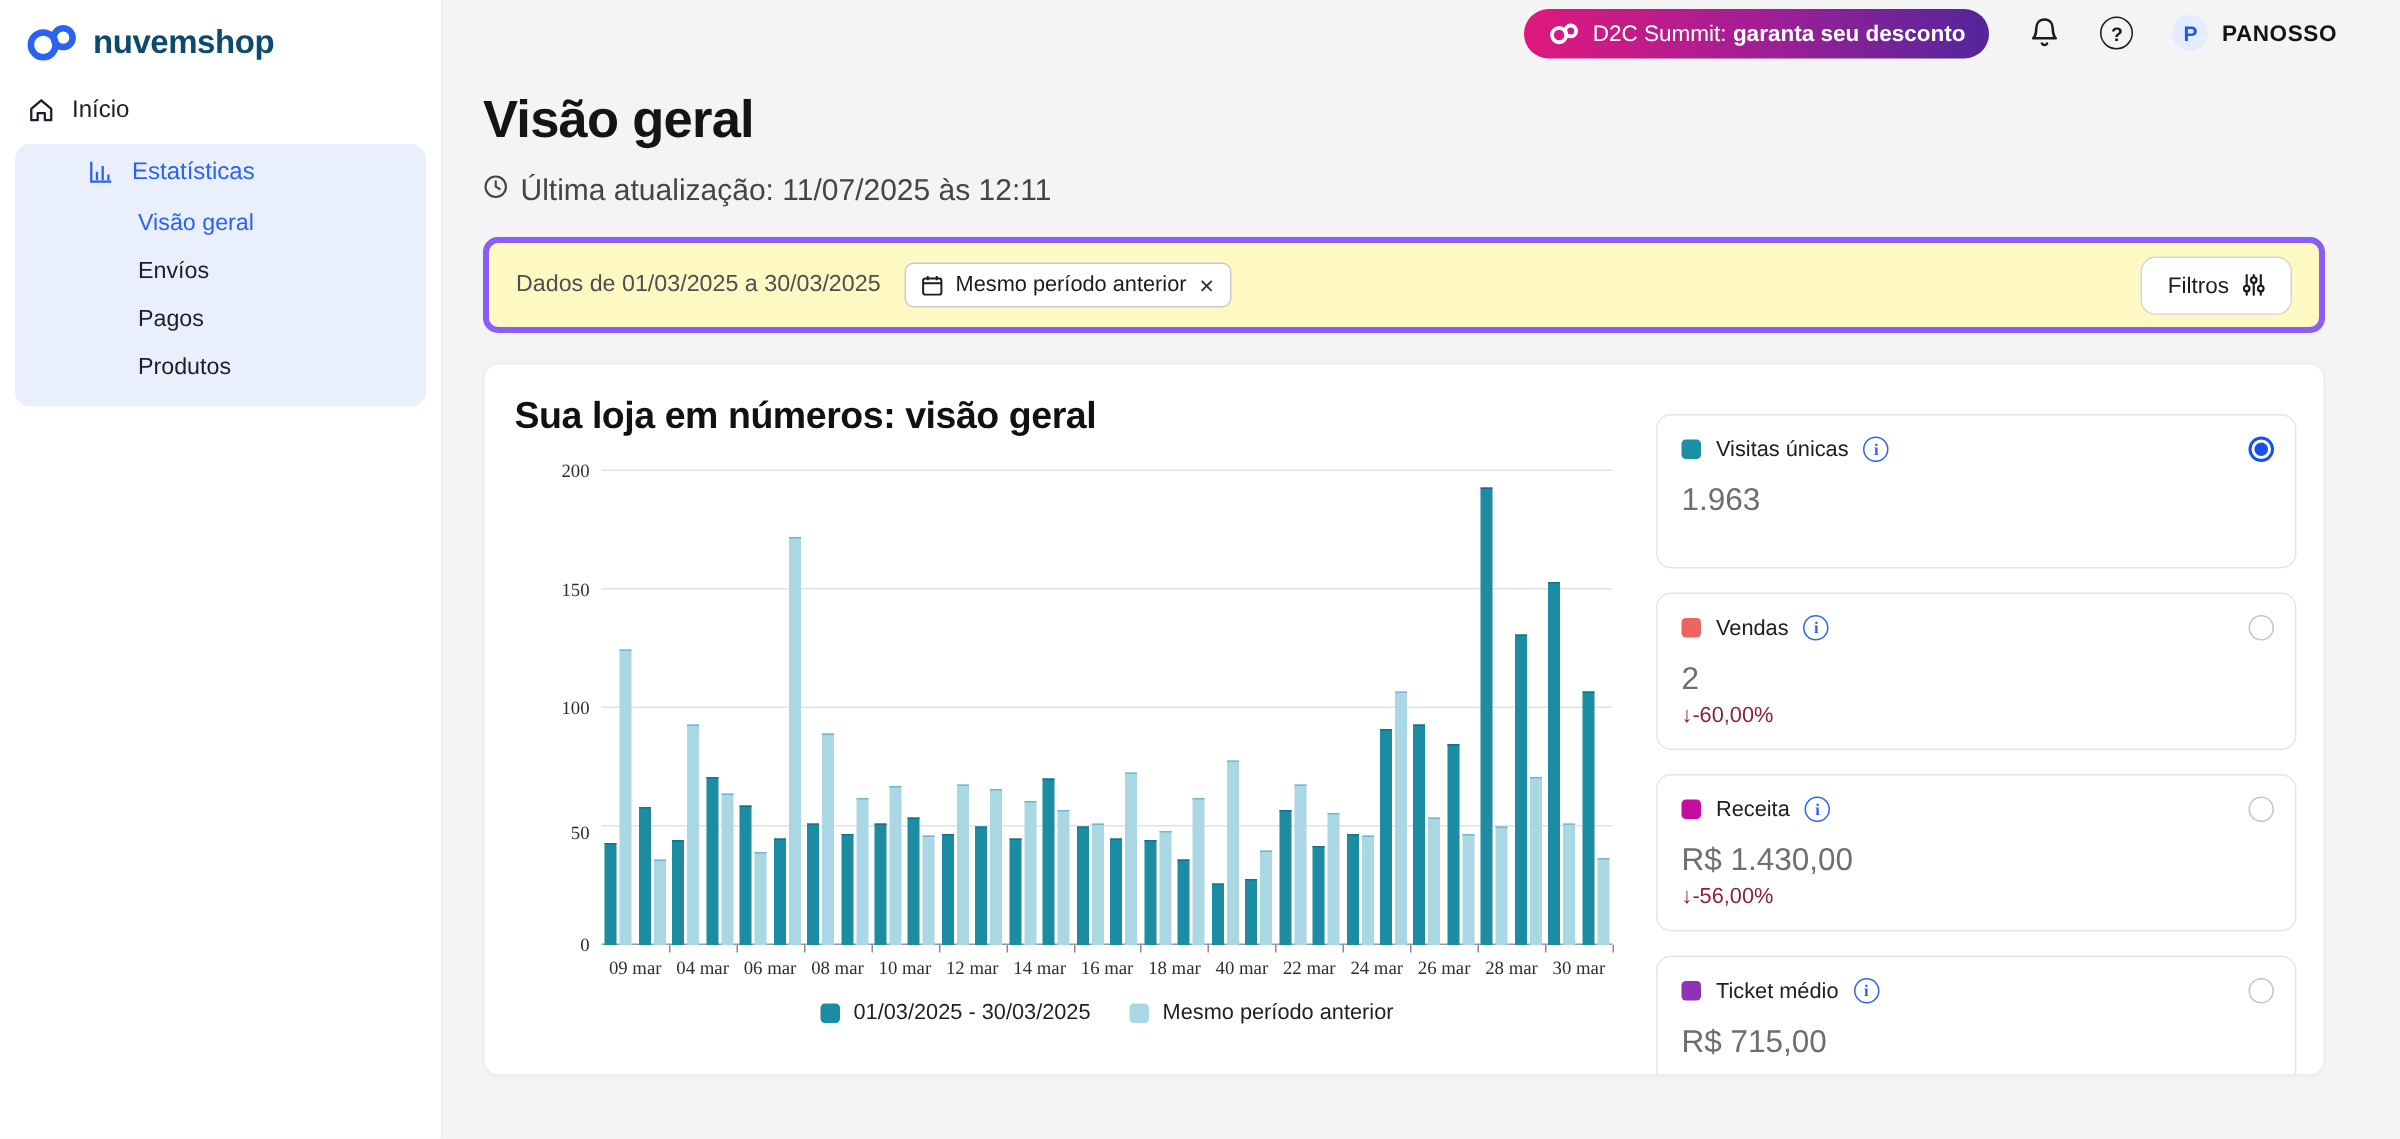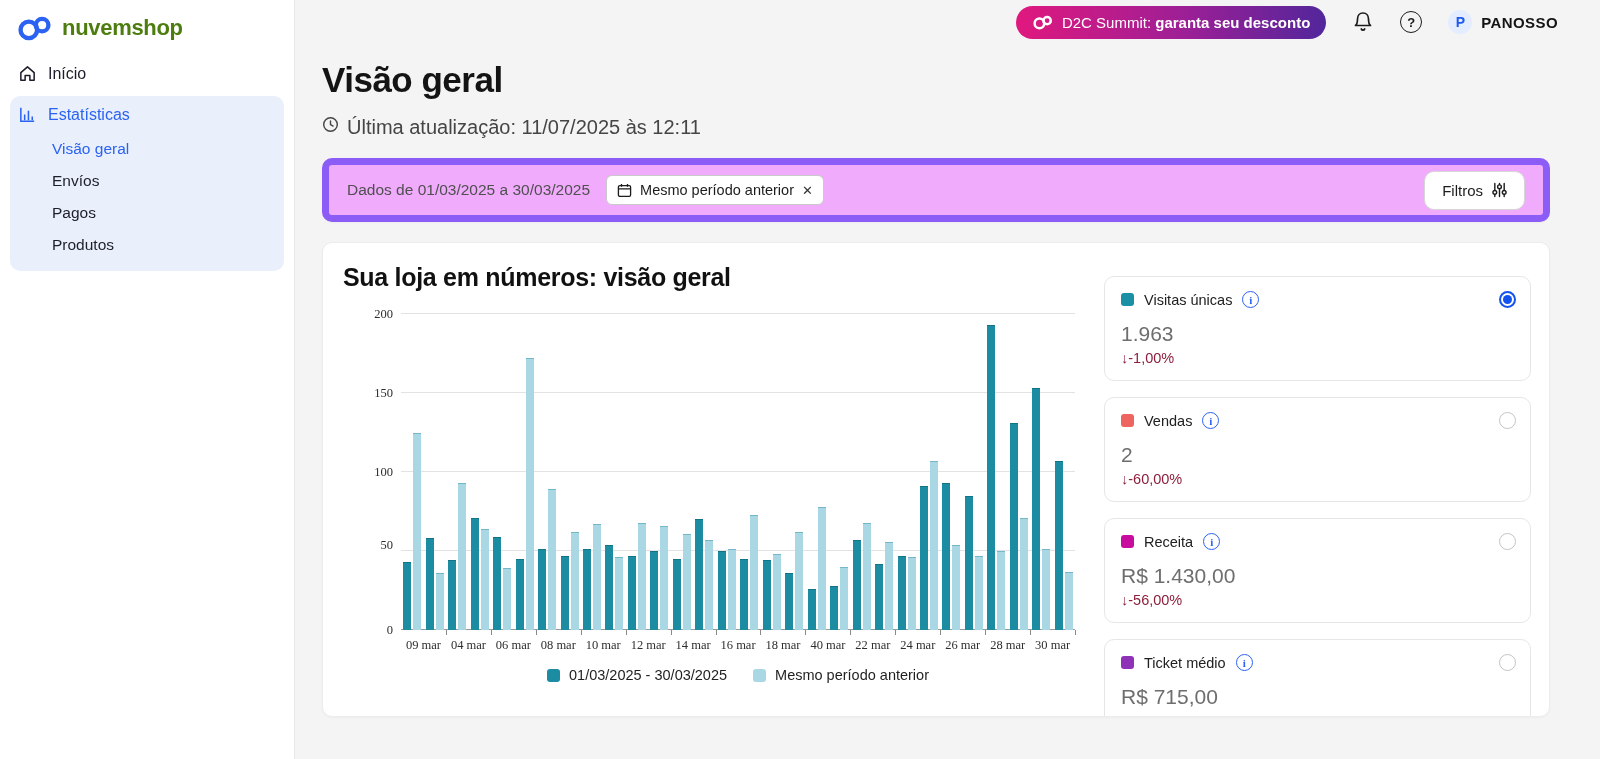--- a/index.html
+++ b/index.html
@@ -10,23 +10,23 @@
     background: #f4f4f4;
     color: #1c1c1c;
     position: relative;
   }
   
   .sidebar {
     position: absolute; left: 0; top: 0; width: 295px; height: 759px;
     background: #ffffff; border-right: 1px solid #e8e8e8; padding: 10px 10px 0 10px;
   }
   .logo-row { display: flex; align-items: center; gap: 8px; padding: 4px 6px 14px 6px; }
-  .logo-text { font-size: 22px; font-weight: 700; color: #4d7c0f; letter-spacing: -0.3px; }
+  .logo-text { font-size: 22px; font-weight: 700; color: #0c4a6e; letter-spacing: -0.3px; }
   .nav-item { display: flex; align-items: center; gap: 11px; padding: 9px 8px; font-size: 16px; color: #1d1d2b; cursor: pointer; }
-  .nav-group { background: #e9f0fc; border-radius: 10px; margin-top: 4px; padding-bottom: 10px; }
+  .nav-group { background: #e9f0fc; border-radius: 10px; margin-top: 4px; padding-bottom: 10px; padding-left: 40px; }
   .nav-group .nav-item { color: #2b62f2; font-weight: 400; }
   .subitem { padding: 7px 8px 7px 42px; font-size: 15.5px; color: #1d1d2b; cursor: pointer; }
   .subitem.active { color: #2b62f2; }
   
   .topbar {
     position: absolute; left: 296px; top: 0; right: 0; height: 44px;
     display: flex; align-items: center; justify-content: flex-end; gap: 26px; padding-right: 42px;
   }
   .banner {
     display: flex; align-items: center; gap: 8px; height: 33px; padding: 0 16px;
@@ -44,21 +44,21 @@
     width: 24px; height: 24px; border-radius: 50%; background: #e3edff; color: #1f5af0;
     font-weight: 700; font-size: 14px; display: flex; align-items: center; justify-content: center;
   }
   .user-name { font-weight: 700; font-size: 15px; letter-spacing: 0.4px; color: #141414; }
   
   .main { position: absolute; left: 296px; top: 44px; right: 0; bottom: 0; padding: 16px 50px 0 26px; }
   .page-title { font-size: 35px; font-weight: 700; color: #141414; letter-spacing: -0.5px; }
   .update-row { display: flex; align-items: flex-start; gap: 8px; margin-top: 16px; color: #454545; font-size: 20px; }
   
   .filter-card {
-    margin-top: 19px; background: #f0abfc; border: 7px solid #8b5cf6; border-radius: 10px;
+    margin-top: 19px; background: #fef9c3; border: 4px solid #8b5cf6; border-radius: 10px;
     height: 64px; display: flex; align-items: center; padding: 0 18px;
     box-shadow: 0 1px 2px rgba(0,0,0,0.03);
   }
   .filter-range { font-size: 15.5px; color: #4f4f4f; }
   .chip {
     margin-left: 16px; display: flex; align-items: center; gap: 8px;
     border: 1px solid #c9c9c9; border-radius: 6px; padding: 6px 10px; background: #fff;
     font-size: 14.5px; color: #1c1c1c; cursor: pointer;
   }
   .chip-close { font-size: 13px; color: #333; cursor: pointer; }
@@ -223,21 +223,21 @@
   </div>
 
   <div class="overview-card">
     <div class="chart-col">
       <h2 class="card-title">Sua loja em números: visão geral</h2>
       <div class="chart-wrap">
         <div class="plot">
             <div class="gridline axis" style="bottom: 0px;"></div>
             <div class="ylabel" style="bottom: -7px;">0</div>
             <div class="gridline" style="bottom: 79px;"></div>
-            <div class="ylabel" style="bottom: 78px;">50</div>
+            <div class="ylabel" style="bottom: 68px;">50</div>
             <div class="gridline" style="bottom: 158px;"></div>
             <div class="ylabel" style="bottom: 151px;">100</div>
             <div class="gridline" style="bottom: 237px;"></div>
             <div class="ylabel" style="bottom: 230px;">150</div>
             <div class="gridline" style="bottom: 316px;"></div>
             <div class="ylabel" style="bottom: 309px;">200</div>
             <div class="bars">
               <div class="group">
                 <div class="bar" style="height: 67.94px; background: rgb(27, 140, 161); border-top: 1px solid rgb(18, 116, 135);"></div>
                 <div class="bar" style="height: 197.5px; background: rgb(169, 215, 227); border-top: 1px solid rgb(116, 183, 203);"></div>
@@ -408,21 +408,20 @@
     </div>
     <div class="metrics">
         <div class="mcard">
           <div class="mhead">
             <span class="swatch" style="background: rgb(27, 144, 165);"></span>
             <span class="mlabel">Visitas únicas</span>
             <span class="info-icon">i</span>
           </div>
           <span class="radio selected"></span>
           <div class="mvalue">1.963</div>
-          <div class="mdelta"><span>↓</span><span>-1,00%</span></div>
         </div>
         <div class="mcard">
           <div class="mhead">
             <span class="swatch" style="background: rgb(238, 100, 97);"></span>
             <span class="mlabel">Vendas</span>
             <span class="info-icon">i</span>
           </div>
           <span class="radio"></span>
           <div class="mvalue">2</div>
           <div class="mdelta"><span>↓</span><span>-60,00%</span></div>

